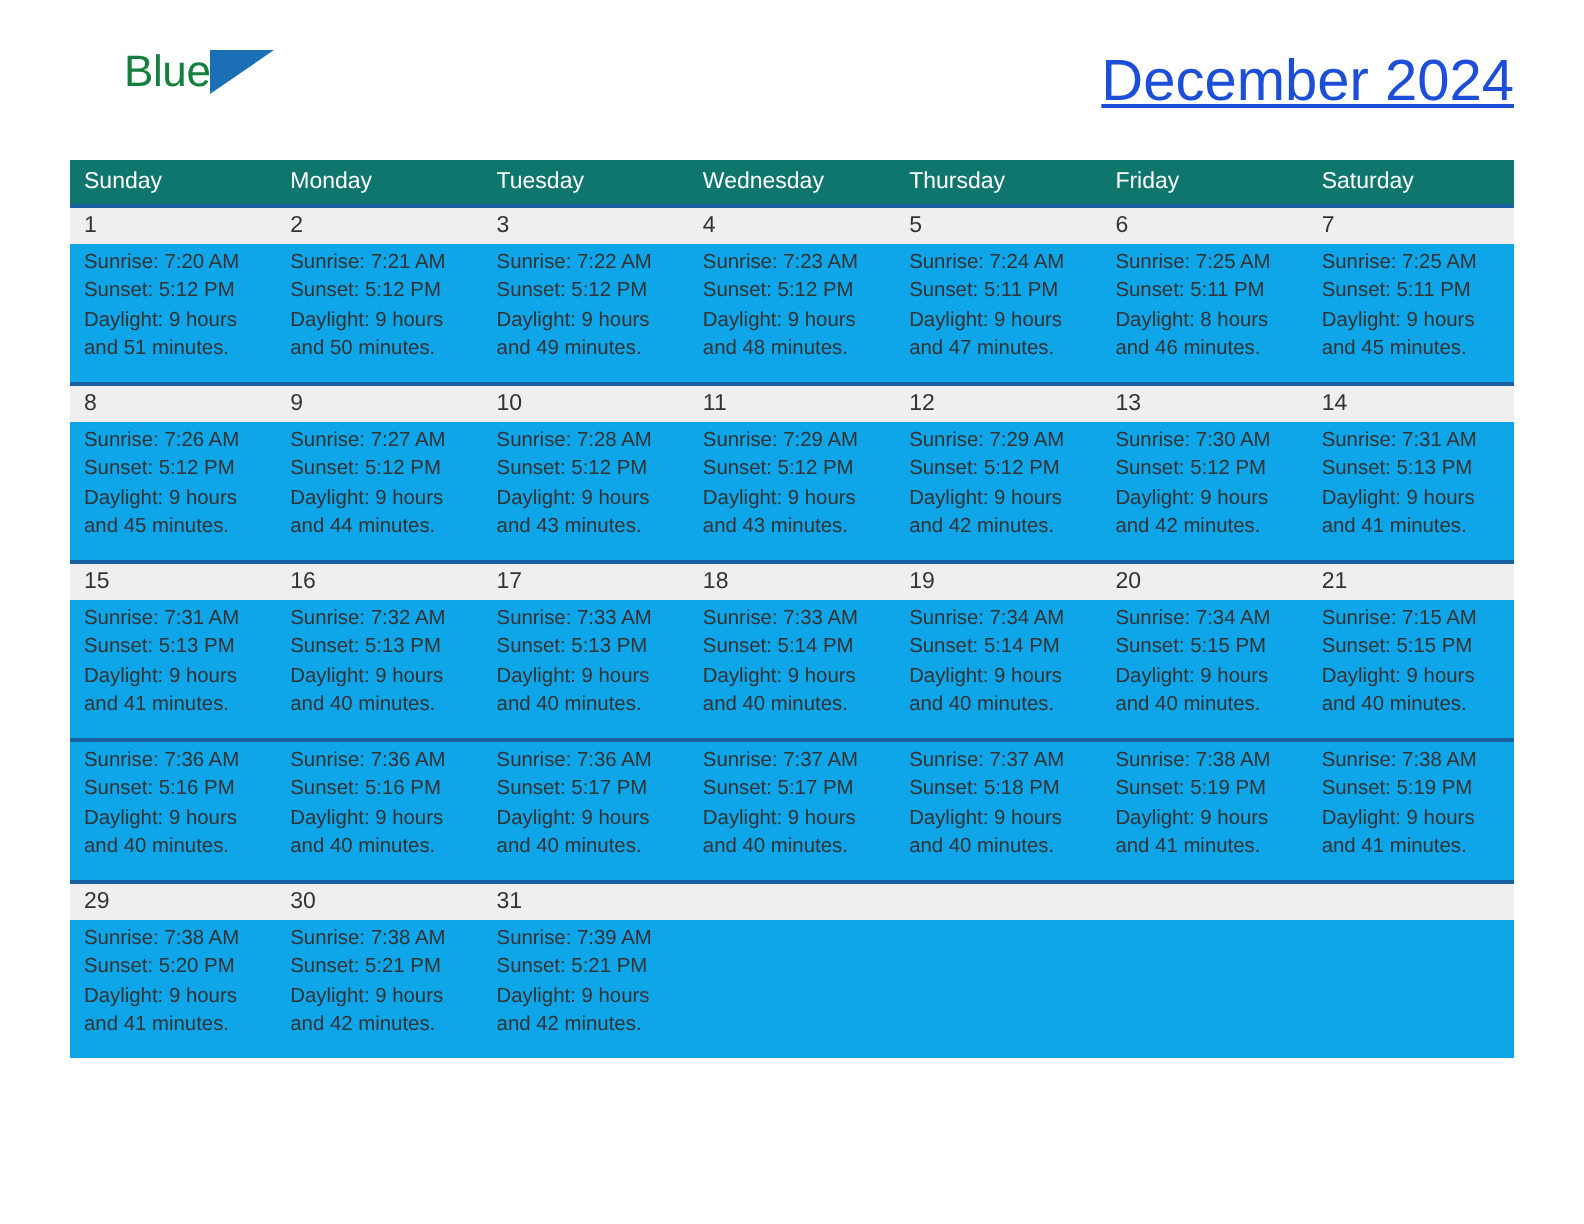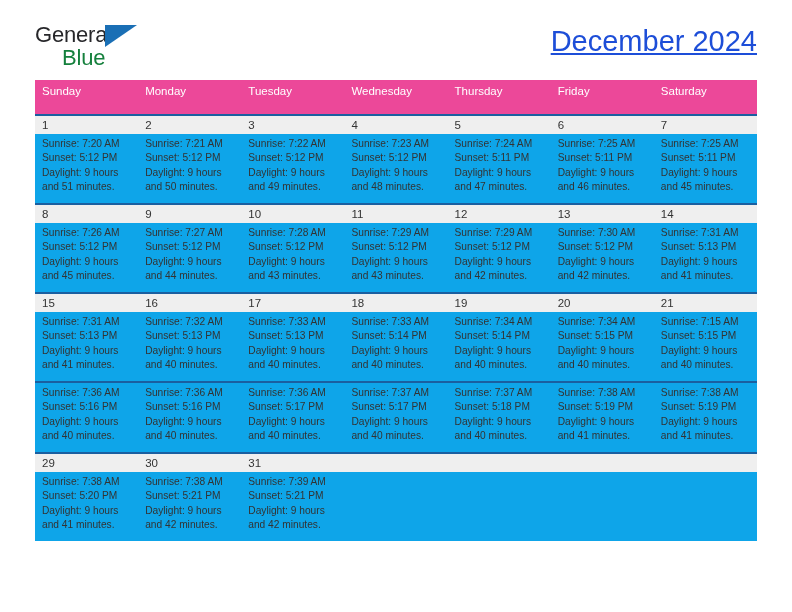--- a/index.html
+++ b/index.html
@@ -82,26 +82,26 @@
   }
 
   
   .calendar {
     margin-top: 12px;
     width: 722px;
     border-collapse: collapse;
     table-layout: fixed;
   }
   .calendar th {
-    background: #ec4899;
+    background: #0f766e;
     color: #ffffff;
     font-weight: normal;
     font-size: 11.5px;
     text-align: left;
-    padding: 5px 0 17px 7px;
+    padding: 5px 0 5px 7px;
     height: 20px;
     box-sizing: border-box;
     border: none;
   }
   .week-sep td {
     padding: 0;
     height: 2px;
     background: #1a5fa0;
     border: none;
   }
@@ -134,21 +134,20 @@
     max-width: 96px;
   }
 </style>
 </head>
 <body>
 
 <div class="page">
 
   <div class="masthead">
     <div class="logo">
-      <span class="logo-general">General</span>
       <span class="logo-triangle"></span>
       <span class="logo-blue">Blue</span>
     </div>
     <div class="title-block">
       <div class="cal-title">December 2024</div>
     </div>
   </div>
 
   <table class="calendar">
     <thead>
@@ -197,21 +196,21 @@
             <div class="daylight-line">Daylight: 9 hours and 48 minutes.</div>
           </td>
           <td>
             <div>Sunrise: 7:24 AM</div>
             <div>Sunset: 5:11 PM</div>
             <div class="daylight-line">Daylight: 9 hours and 47 minutes.</div>
           </td>
           <td>
             <div>Sunrise: 7:25 AM</div>
             <div>Sunset: 5:11 PM</div>
-            <div class="daylight-line">Daylight: 9 hours and 46 minutes.</div>
+            <div class="daylight-line">Daylight: 8 hours and 46 minutes.</div>
           </td>
           <td>
             <div>Sunrise: 7:25 AM</div>
             <div>Sunset: 5:11 PM</div>
             <div class="daylight-line">Daylight: 9 hours and 45 minutes.</div>
           </td>
         </tr>
         <tr class="week-sep">
           <td colspan="7"></td>
         </tr>

